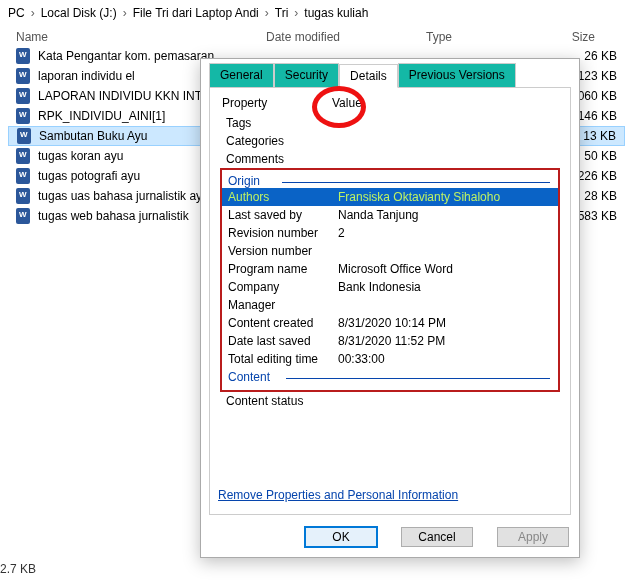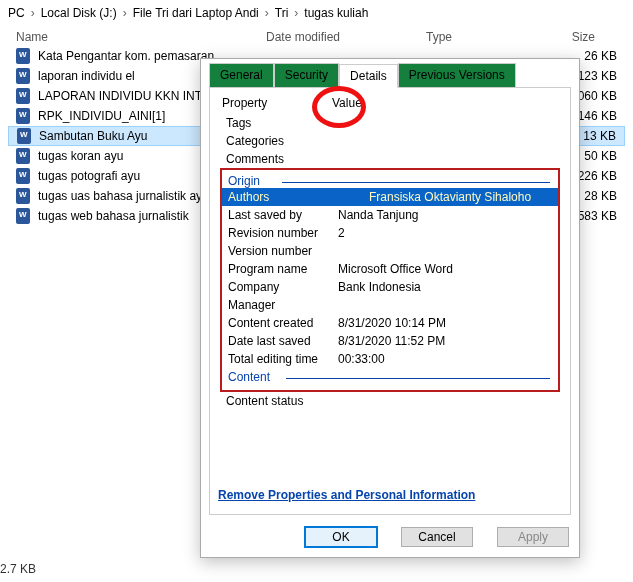--- a/index.html
+++ b/index.html
@@ -82,21 +82,21 @@
   .close-x { width:28px; text-align:center; font-size:14px; cursor:default; }
   .tabs {
     display: flex;
     padding: 4px 8px 0 8px;
     gap: 0;
   }
   .tab {
     padding: 4px 10px;
     border: 1px solid #ccc;
     border-bottom: none;
-    background: #15803d;
+    background: #14b8a6;
     font-size: 12px;
     position: relative;
     z-index: 1;
   }
   .tab.active { background: #fff; border-bottom: 1px solid #fff; top:1px;}
   .tabbody {
     border: 1px solid #ccc;
     margin: 0 8px 6px 8px;
     flex:1;
     display:flex;
@@ -125,24 +125,24 @@
     position:absolute;
     height:1px; background:#0645ad;
     left: 60px; right: 8px; top: 10px;
   }
   .section-label.content::after { left: 64px; }
   .prow {
     display:flex;
     padding: 2px 6px;
     font-size: 12px;
   }
-  .prow.sel { background:#0a63c6; color:#fef9c3;gap:31px; }
+  .prow.sel { background:#0a63c6; color:#bef264; }
   .prow .k { width: 110px; }
   .linkline { padding: 6px 2px; }
-  .linkline a { color:#0645ad; text-decoration: underline; font-size:12px;font-weight:bold;}
+  .linkline a { color:#0645ad; text-decoration: underline; font-size:12px;}
   .btns {
     display:flex;
     justify-content: flex-end;
     gap: 24px;
     padding: 6px 10px 10px 10px;
   }
   .btn {
     min-width: 72px;
     padding: 2px 10px;
     border: 1px solid #adadad;

